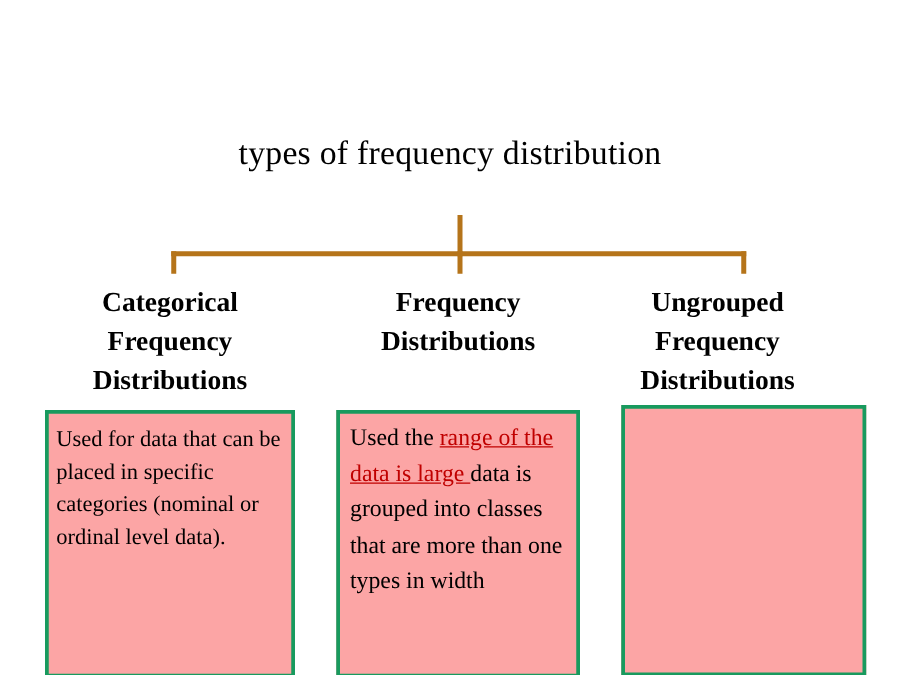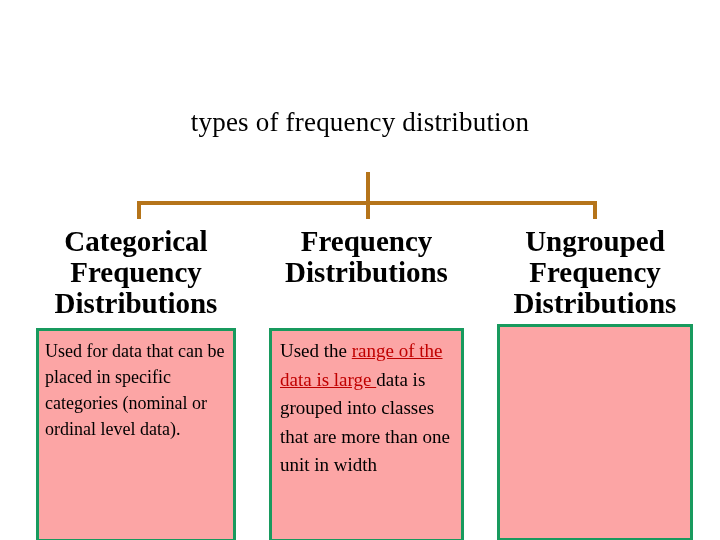--- a/index.html
+++ b/index.html
@@ -83,27 +83,27 @@
     height: 18px;
     background: #b5741a;
   }
 
   
   .col-head {
     position: absolute;
     text-align: center;
     font-family: "Liberation Serif", "DejaVu Serif", serif;
     font-weight: bold;
-    font-size: 29px;
+    font-size: 22px;
     line-height: 31px;
     color: #000000;
   }
   .col-head-1 { left: 36px;  top: 194px; width: 200px; }
   .col-head-2 { left: 269px; top: 194px; width: 195px; }
-  .col-head-3 { left: 497px; top: 194px; width: 196px; }
+  .col-head-3 { left: 476px; top: 194px; width: 196px; }
   .col-head .hl { display: block; }
 
   
   .content-box {
     position: absolute;
     border: 3px solid #189a5e;
     background: #fca5a5;
     box-sizing: border-box;
     overflow: hidden;
   }
@@ -163,20 +163,20 @@
     <span class="hl">Ungrouped</span>
     <span class="hl">Frequency</span>
     <span class="hl">Distributions</span>
   </div>
 
   <div class="content-box box-1">
     <div class="box-text"><span>Used for data that can be placed in specific categories (nominal or ordinal level data).</span></div>
   </div>
 
   <div class="content-box box-2">
-    <div class="box-text"><span>Used the </span><span class="emph-red">range of the data is large </span><span>data is grouped into classes that are more than one unit in width</span></div>
+    <div class="box-text"><span>Used the </span><span class="emph-red">range of the data is large </span><span>data is grouped into classes that are more than one types in width</span></div>
   </div>
 
   <div class="content-box box-3">
     <div class="box-text"></div>
   </div>
 
 </div>
 
 </body></html>

